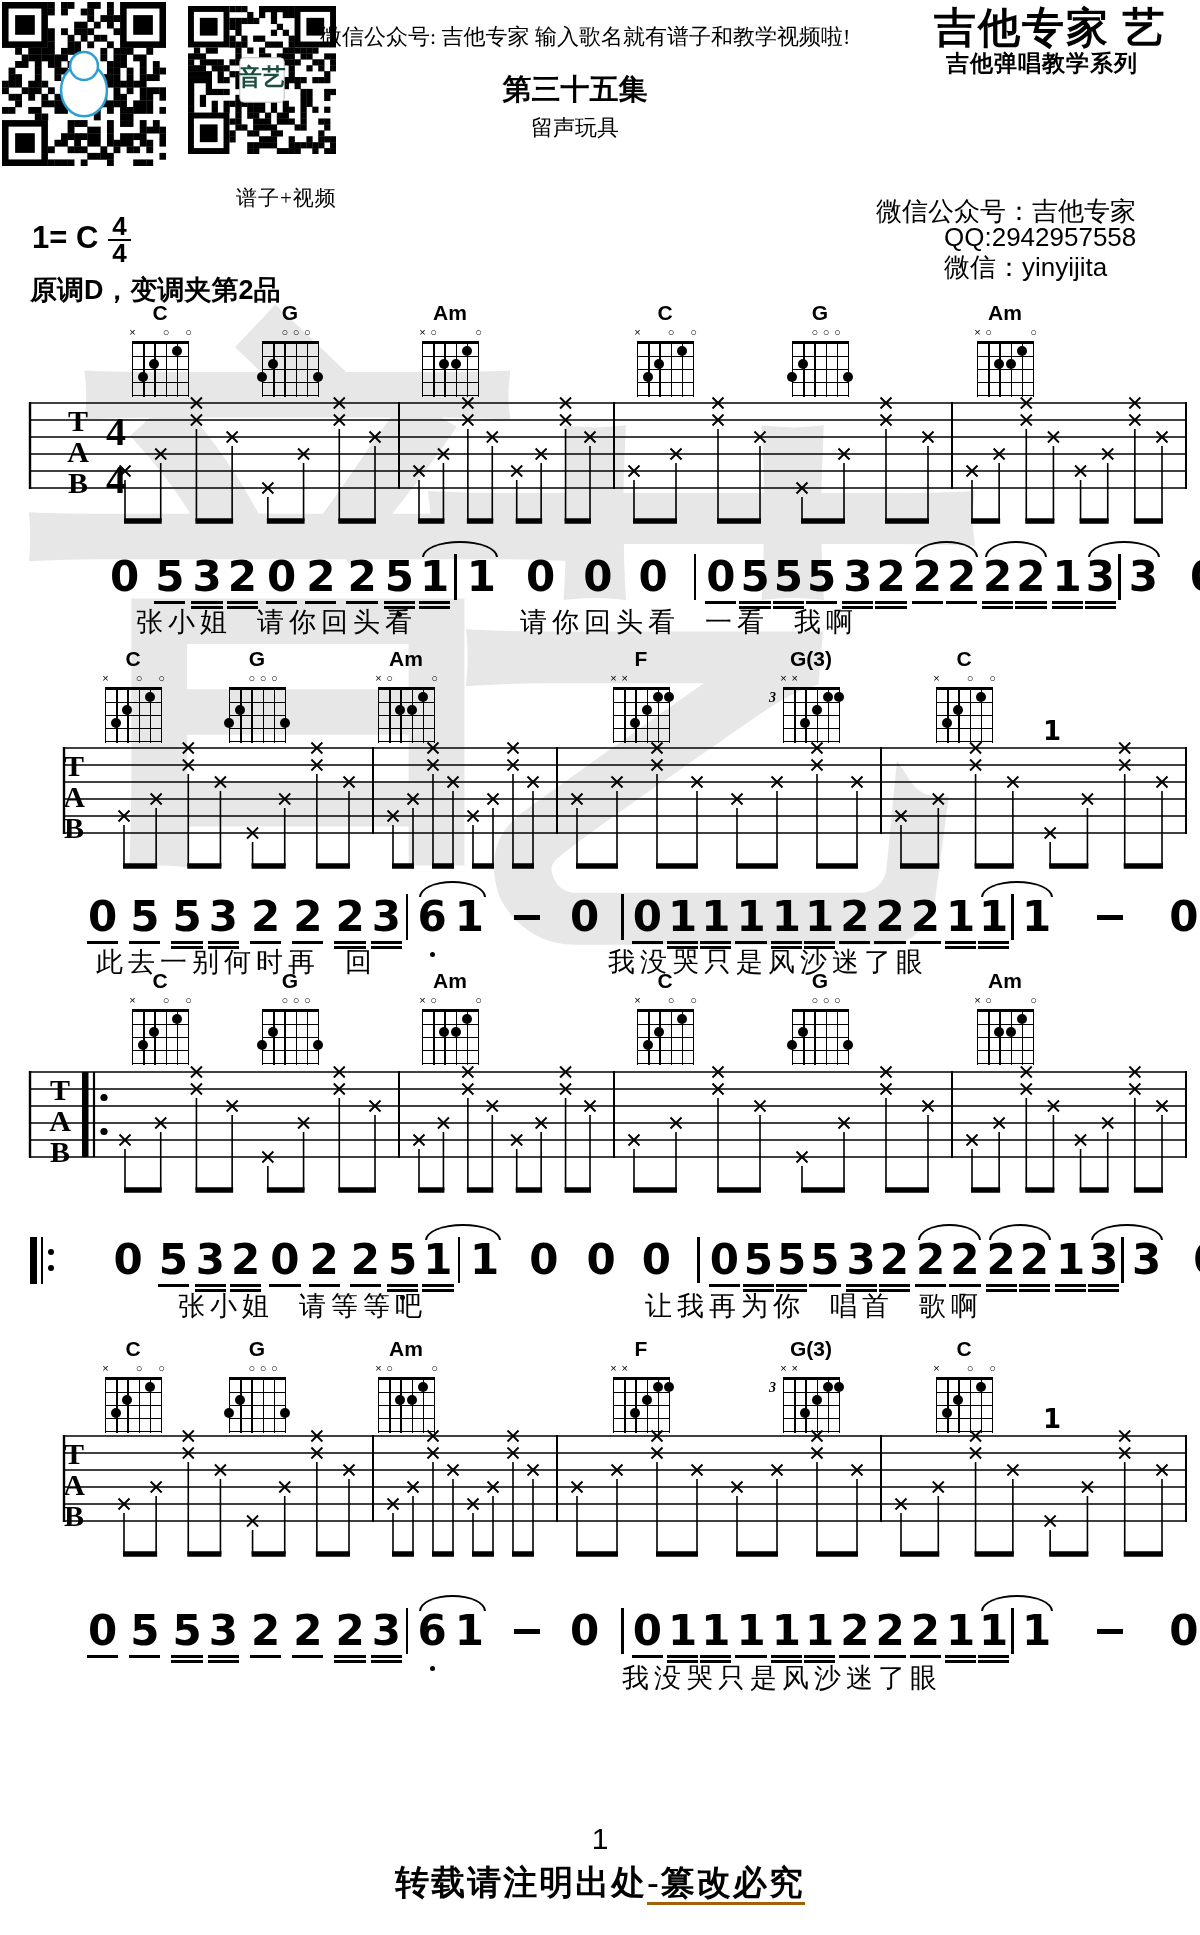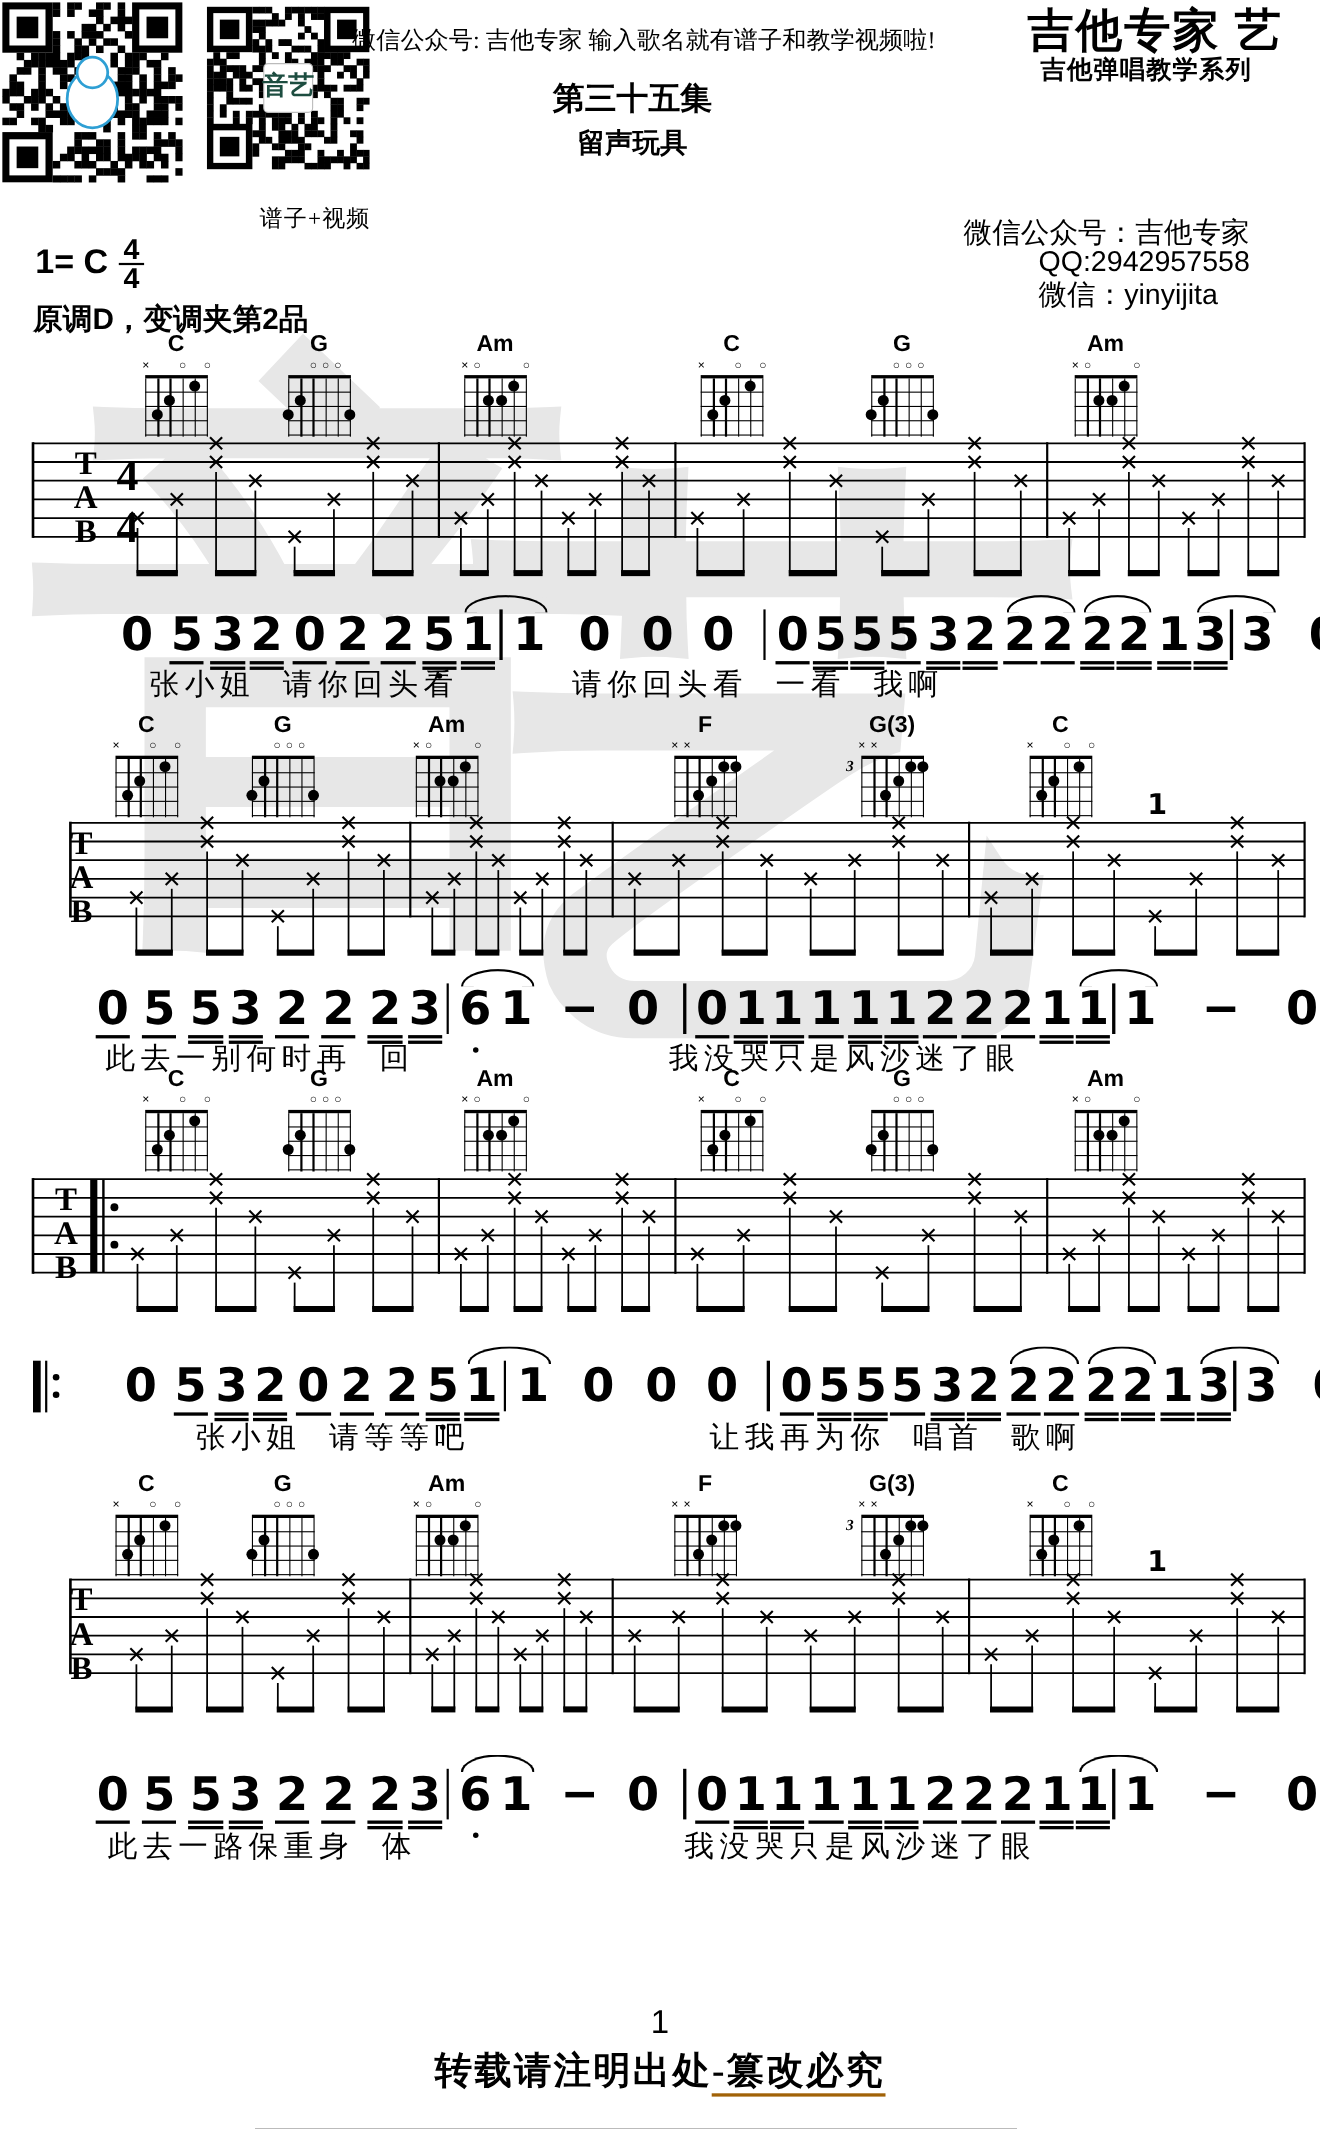--- a/index.html
+++ b/index.html
@@ -13,21 +13,21 @@
   #tabsvg{z-index:1;}
   #chords,#melody{z-index:2;width:1200px;height:1935px;pointer-events:none;}
   #hdr,#ftr{z-index:3;width:1200px;}
   
   .qr{position:absolute;}
   .qrcap{position:absolute;font-family:"Liberation Serif",serif;font-size:21px;letter-spacing:1px;}
   .promo{position:absolute;font-family:"Liberation Serif",serif;font-size:22px;white-space:nowrap;}
   .titleblock{position:absolute;text-align:center;}
   .t1{font-size:42px;font-weight:700;letter-spacing:6px;}
   .t2{font-size:29px;font-weight:600;margin-top:4px;}
-  .t3{font-size:25px;font-weight:700;margin-top:3px;text-align:center;}
+  .t3{font-size:22px;font-weight:400;margin-top:3px;text-align:center;}
   .series1{position:absolute;font-family:"Liberation Serif",serif;font-weight:700;font-size:42px;white-space:nowrap;letter-spacing:2px;}
   .series2{position:absolute;font-family:"Liberation Serif",serif;font-weight:600;font-size:23px;white-space:nowrap;letter-spacing:1px;}
   .keysig{position:absolute;font-size:31px;font-weight:700;white-space:nowrap;}
   .meter{display:inline-block;vertical-align:middle;margin-left:10px;text-align:center;font-size:26px;}
   .mt{display:block;line-height:25px;border-bottom:2.5px solid #000;padding:0 4px;}
   .mb{display:block;line-height:25px;}
   .tuning{position:absolute;font-size:27px;font-weight:600;white-space:nowrap;}
   .contact{position:absolute;font-size:26px;font-weight:500;white-space:nowrap;}
   
   .chord{position:absolute;width:64px;pointer-events:auto;}
@@ -1167,21 +1167,20 @@
       <div class="mrow" style="left: 110px; top: 554px;"><div class="tok" style="margin-right: 16px;"><span class="tval">0</span></div><div class="tok" style="margin-right: 8px;"><span class="tval">5</span><i class="ul" style="bottom: -4px;"></i></div><div class="tok" style="margin-right: 6px;"><span class="tval">3</span><i class="ul" style="bottom: -4px;"></i><i class="ul" style="bottom: -9px;"></i></div><div class="tok" style="margin-right: 10px;"><span class="tval">2</span><i class="ul" style="bottom: -4px;"></i><i class="ul" style="bottom: -9px;"></i></div><div class="tok" style="margin-right: 10px;"><span class="tval">0</span><i class="ul" style="bottom: -4px;"></i></div><div class="tok" style="margin-right: 12px;"><span class="tval">2</span><i class="ul" style="bottom: -4px;"></i></div><div class="tok" style="margin-right: 8px;"><span class="tval">2</span><i class="ul" style="bottom: -4px;"></i></div><div class="tok" style="margin-right: 6px;"><span class="tval">5</span><i class="ul" style="bottom: -4px;"></i><i class="ul" style="bottom: -9px;"></i><i class="ld" style="bottom: -17px;"></i></div><div class="tok" style="margin-right: 5px;"><span class="tval">1</span><i class="ul" style="bottom: -4px;"></i><i class="ul" style="bottom: -9px;"></i></div><div class="tbar" style="margin-right: 10px;"></div><div class="tok" style="margin-right: 30px;"><span class="tval">1</span></div><div class="tok" style="margin-right: 28px;"><span class="tval">0</span></div><div class="tok" style="margin-right: 26px;"><span class="tval">0</span></div><div class="tok" style="margin-right: 26px;"><span class="tval">0</span></div><div class="tbar" style="margin-right: 10px;"></div><div class="tok" style="margin-right: 5px;"><span class="tval">0</span><i class="ul" style="bottom: -4px;"></i></div><div class="tok" style="margin-right: 4px;"><span class="tval">5</span><i class="ul" style="bottom: -4px;"></i><i class="ul" style="bottom: -9px;"></i></div><div class="tok" style="margin-right: 4px;"><span class="tval">5</span><i class="ul" style="bottom: -4px;"></i><i class="ul" style="bottom: -9px;"></i></div><div class="tok" style="margin-right: 7px;"><span class="tval">5</span><i class="ul" style="bottom: -4px;"></i></div><div class="tok" style="margin-right: 4px;"><span class="tval">3</span><i class="ul" style="bottom: -4px;"></i><i class="ul" style="bottom: -9px;"></i></div><div class="tok" style="margin-right: 7px;"><span class="tval">2</span><i class="ul" style="bottom: -4px;"></i><i class="ul" style="bottom: -9px;"></i></div><div class="tok" style="margin-right: 5px;"><span class="tval">2</span><i class="ul" style="bottom: -4px;"></i></div><div class="tok" style="margin-right: 7px;"><span class="tval">2</span><i class="ul" style="bottom: -4px;"></i></div><div class="tok" style="margin-right: 4px;"><span class="tval">2</span><i class="ul" style="bottom: -4px;"></i><i class="ul" style="bottom: -9px;"></i></div><div class="tok" style="margin-right: 7px;"><span class="tval">2</span><i class="ul" style="bottom: -4px;"></i><i class="ul" style="bottom: -9px;"></i></div><div class="tok" style="margin-right: 4px;"><span class="tval">1</span><i class="ul" style="bottom: -4px;"></i><i class="ul" style="bottom: -9px;"></i></div><div class="tok" style="margin-right: 3px;"><span class="tval">3</span><i class="ul" style="bottom: -4px;"></i><i class="ul" style="bottom: -9px;"></i></div><div class="tbar" style="margin-right: 8px;"></div><div class="tok" style="margin-right: 32px;"><span class="tval">3</span></div><div class="tok" style="margin-right: 30px;"><span class="tval">0</span></div><div class="tie" style="left: 312px; width: 72px; top: -13px;"></div><div class="tie" style="left: 805px; width: 59px; top: -13px;"></div><div class="tie" style="left: 875px; width: 58px; top: -13px;"></div><div class="tie" style="left: 978px; width: 68px; top: -13px;"></div></div>
       <div class="lyric" style="left: 136px; top: 604px;">张小姐  请你回头看</div>
       <div class="lyric" style="left: 520px; top: 604px;">请你回头看  一看  我啊</div>
       <div class="mrow" style="left: 88px; top: 894px;"><div class="tok" style="margin-right: 13px;"><span class="tval">0</span><i class="ul" style="bottom: -4px;"></i></div><div class="tok" style="margin-right: 13px;"><span class="tval">5</span><i class="ul" style="bottom: -4px;"></i></div><div class="tok" style="margin-right: 7px;"><span class="tval">5</span><i class="ul" style="bottom: -4px;"></i><i class="ul" style="bottom: -9px;"></i></div><div class="tok" style="margin-right: 13px;"><span class="tval">3</span><i class="ul" style="bottom: -4px;"></i><i class="ul" style="bottom: -9px;"></i></div><div class="tok" style="margin-right: 13px;"><span class="tval">2</span><i class="ul" style="bottom: -4px;"></i></div><div class="tok" style="margin-right: 13px;"><span class="tval">2</span><i class="ul" style="bottom: -4px;"></i></div><div class="tok" style="margin-right: 7px;"><span class="tval">2</span><i class="ul" style="bottom: -4px;"></i><i class="ul" style="bottom: -9px;"></i></div><div class="tok" style="margin-right: 5px;"><span class="tval">3</span><i class="ul" style="bottom: -4px;"></i><i class="ul" style="bottom: -9px;"></i></div><div class="tbar" style="margin-right: 9px;"></div><div class="tok" style="margin-right: 8px;"><span class="tval">6</span><i class="ld" style="bottom: -17px;"></i></div><div class="tok" style="margin-right: 30px;"><span class="tval">1</span></div><div class="tdash" style="margin-right: 30px;"></div><div class="tok" style="margin-right: 22px;"><span class="tval">0</span></div><div class="tbar" style="margin-right: 9px;"></div><div class="tok" style="margin-right: 6px;"><span class="tval">0</span><i class="ul" style="bottom: -4px;"></i></div><div class="tok" style="margin-right: 4px;"><span class="tval">1</span><i class="ul" style="bottom: -4px;"></i><i class="ul" style="bottom: -9px;"></i></div><div class="tok" style="margin-right: 6px;"><span class="tval">1</span><i class="ul" style="bottom: -4px;"></i><i class="ul" style="bottom: -9px;"></i></div><div class="tok" style="margin-right: 6px;"><span class="tval">1</span><i class="ul" style="bottom: -4px;"></i></div><div class="tok" style="margin-right: 4px;"><span class="tval">1</span><i class="ul" style="bottom: -4px;"></i><i class="ul" style="bottom: -9px;"></i></div><div class="tok" style="margin-right: 6px;"><span class="tval">1</span><i class="ul" style="bottom: -4px;"></i><i class="ul" style="bottom: -9px;"></i></div><div class="tok" style="margin-right: 6px;"><span class="tval">2</span><i class="ul" style="bottom: -4px;"></i></div><div class="tok" style="margin-right: 6px;"><span class="tval">2</span><i class="ul" style="bottom: -4px;"></i></div><div class="tok" style="margin-right: 6px;"><span class="tval">2</span><i class="ul" style="bottom: -4px;"></i></div><div class="tok" style="margin-right: 4px;"><span class="tval">1</span><i class="ul" style="bottom: -4px;"></i><i class="ul" style="bottom: -9px;"></i></div><div class="tok" style="margin-right: 3px;"><span class="tval">1</span><i class="ul" style="bottom: -4px;"></i><i class="ul" style="bottom: -9px;"></i></div><div class="tbar" style="margin-right: 8px;"></div><div class="tok" style="margin-right: 46px;"><span class="tval">1</span></div><div class="tdash" style="margin-right: 46px;"></div><div class="tok" style="margin-right: 40px;"><span class="tval">0</span></div><div class="tie" style="left: 331px; width: 63px; top: -13px;"></div><div class="tie" style="left: 893px; width: 68px; top: -13px;"></div></div>
       <div class="lyric" style="left: 96px; top: 944px;">此去一别何时再  回</div>
       <div class="lyric" style="left: 608px; top: 944px;">我没哭只是风沙迷了眼</div>
       <div class="mrow" style="left: 30px; top: 1237px;"><div class="trep" style="margin-right: 58px;"><div class="rthick"></div><div class="rthin"></div><div class="rdots"><i style="top: 12px;"></i><i style="top: 28px;"></i></div></div><div class="tok" style="margin-right: 16px;"><span class="tval">0</span></div><div class="tok" style="margin-right: 8px;"><span class="tval">5</span><i class="ul" style="bottom: -4px;"></i></div><div class="tok" style="margin-right: 6px;"><span class="tval">3</span><i class="ul" style="bottom: -4px;"></i><i class="ul" style="bottom: -9px;"></i></div><div class="tok" style="margin-right: 10px;"><span class="tval">2</span><i class="ul" style="bottom: -4px;"></i><i class="ul" style="bottom: -9px;"></i></div><div class="tok" style="margin-right: 10px;"><span class="tval">0</span><i class="ul" style="bottom: -4px;"></i></div><div class="tok" style="margin-right: 12px;"><span class="tval">2</span><i class="ul" style="bottom: -4px;"></i></div><div class="tok" style="margin-right: 8px;"><span class="tval">2</span><i class="ul" style="bottom: -4px;"></i></div><div class="tok" style="margin-right: 6px;"><span class="tval">5</span><i class="ul" style="bottom: -4px;"></i><i class="ul" style="bottom: -9px;"></i><i class="ld" style="bottom: -17px;"></i></div><div class="tok" style="margin-right: 5px;"><span class="tval">1</span><i class="ul" style="bottom: -4px;"></i><i class="ul" style="bottom: -9px;"></i></div><div class="tbar" style="margin-right: 10px;"></div><div class="tok" style="margin-right: 30px;"><span class="tval">1</span></div><div class="tok" style="margin-right: 28px;"><span class="tval">0</span></div><div class="tok" style="margin-right: 26px;"><span class="tval">0</span></div><div class="tok" style="margin-right: 26px;"><span class="tval">0</span></div><div class="tbar" style="margin-right: 10px;"></div><div class="tok" style="margin-right: 5px;"><span class="tval">0</span><i class="ul" style="bottom: -4px;"></i></div><div class="tok" style="margin-right: 4px;"><span class="tval">5</span><i class="ul" style="bottom: -4px;"></i><i class="ul" style="bottom: -9px;"></i></div><div class="tok" style="margin-right: 4px;"><span class="tval">5</span><i class="ul" style="bottom: -4px;"></i><i class="ul" style="bottom: -9px;"></i></div><div class="tok" style="margin-right: 7px;"><span class="tval">5</span><i class="ul" style="bottom: -4px;"></i></div><div class="tok" style="margin-right: 4px;"><span class="tval">3</span><i class="ul" style="bottom: -4px;"></i><i class="ul" style="bottom: -9px;"></i></div><div class="tok" style="margin-right: 7px;"><span class="tval">2</span><i class="ul" style="bottom: -4px;"></i><i class="ul" style="bottom: -9px;"></i></div><div class="tok" style="margin-right: 5px;"><span class="tval">2</span><i class="ul" style="bottom: -4px;"></i></div><div class="tok" style="margin-right: 7px;"><span class="tval">2</span><i class="ul" style="bottom: -4px;"></i></div><div class="tok" style="margin-right: 4px;"><span class="tval">2</span><i class="ul" style="bottom: -4px;"></i><i class="ul" style="bottom: -9px;"></i></div><div class="tok" style="margin-right: 7px;"><span class="tval">2</span><i class="ul" style="bottom: -4px;"></i><i class="ul" style="bottom: -9px;"></i></div><div class="tok" style="margin-right: 4px;"><span class="tval">1</span><i class="ul" style="bottom: -4px;"></i><i class="ul" style="bottom: -9px;"></i></div><div class="tok" style="margin-right: 3px;"><span class="tval">3</span><i class="ul" style="bottom: -4px;"></i><i class="ul" style="bottom: -9px;"></i></div><div class="tbar" style="margin-right: 8px;"></div><div class="tok" style="margin-right: 32px;"><span class="tval">3</span></div><div class="tok" style="margin-right: 30px;"><span class="tval">0</span></div><div class="tie" style="left: 395px; width: 72px; top: -13px;"></div><div class="tie" style="left: 888px; width: 59px; top: -13px;"></div><div class="tie" style="left: 959px; width: 58px; top: -13px;"></div><div class="tie" style="left: 1061px; width: 68px; top: -13px;"></div></div>
       <div class="lyric" style="left: 178px; top: 1288px;">张小姐  请等等吧</div>
       <div class="lyric" style="left: 645px; top: 1288px;">让我再为你  唱首  歌啊</div>
       <div class="mrow" style="left: 88px; top: 1608px;"><div class="tok" style="margin-right: 13px;"><span class="tval">0</span><i class="ul" style="bottom: -4px;"></i></div><div class="tok" style="margin-right: 13px;"><span class="tval">5</span><i class="ul" style="bottom: -4px;"></i></div><div class="tok" style="margin-right: 7px;"><span class="tval">5</span><i class="ul" style="bottom: -4px;"></i><i class="ul" style="bottom: -9px;"></i></div><div class="tok" style="margin-right: 13px;"><span class="tval">3</span><i class="ul" style="bottom: -4px;"></i><i class="ul" style="bottom: -9px;"></i></div><div class="tok" style="margin-right: 13px;"><span class="tval">2</span><i class="ul" style="bottom: -4px;"></i></div><div class="tok" style="margin-right: 13px;"><span class="tval">2</span><i class="ul" style="bottom: -4px;"></i></div><div class="tok" style="margin-right: 7px;"><span class="tval">2</span><i class="ul" style="bottom: -4px;"></i><i class="ul" style="bottom: -9px;"></i></div><div class="tok" style="margin-right: 5px;"><span class="tval">3</span><i class="ul" style="bottom: -4px;"></i><i class="ul" style="bottom: -9px;"></i></div><div class="tbar" style="margin-right: 9px;"></div><div class="tok" style="margin-right: 8px;"><span class="tval">6</span><i class="ld" style="bottom: -17px;"></i></div><div class="tok" style="margin-right: 30px;"><span class="tval">1</span></div><div class="tdash" style="margin-right: 30px;"></div><div class="tok" style="margin-right: 22px;"><span class="tval">0</span></div><div class="tbar" style="margin-right: 9px;"></div><div class="tok" style="margin-right: 6px;"><span class="tval">0</span><i class="ul" style="bottom: -4px;"></i></div><div class="tok" style="margin-right: 4px;"><span class="tval">1</span><i class="ul" style="bottom: -4px;"></i><i class="ul" style="bottom: -9px;"></i></div><div class="tok" style="margin-right: 6px;"><span class="tval">1</span><i class="ul" style="bottom: -4px;"></i><i class="ul" style="bottom: -9px;"></i></div><div class="tok" style="margin-right: 6px;"><span class="tval">1</span><i class="ul" style="bottom: -4px;"></i></div><div class="tok" style="margin-right: 4px;"><span class="tval">1</span><i class="ul" style="bottom: -4px;"></i><i class="ul" style="bottom: -9px;"></i></div><div class="tok" style="margin-right: 6px;"><span class="tval">1</span><i class="ul" style="bottom: -4px;"></i><i class="ul" style="bottom: -9px;"></i></div><div class="tok" style="margin-right: 6px;"><span class="tval">2</span><i class="ul" style="bottom: -4px;"></i></div><div class="tok" style="margin-right: 6px;"><span class="tval">2</span><i class="ul" style="bottom: -4px;"></i></div><div class="tok" style="margin-right: 6px;"><span class="tval">2</span><i class="ul" style="bottom: -4px;"></i></div><div class="tok" style="margin-right: 4px;"><span class="tval">1</span><i class="ul" style="bottom: -4px;"></i><i class="ul" style="bottom: -9px;"></i></div><div class="tok" style="margin-right: 3px;"><span class="tval">1</span><i class="ul" style="bottom: -4px;"></i><i class="ul" style="bottom: -9px;"></i></div><div class="tbar" style="margin-right: 8px;"></div><div class="tok" style="margin-right: 46px;"><span class="tval">1</span></div><div class="tdash" style="margin-right: 46px;"></div><div class="tok" style="margin-right: 40px;"><span class="tval">0</span></div><div class="tie" style="left: 331px; width: 63px; top: -13px;"></div><div class="tie" style="left: 893px; width: 68px; top: -13px;"></div></div>
-      <div class="lyric" style="left: 98px; top: 1660px;">此去一路保重身  体</div>
       <div class="lyric" style="left: 622px; top: 1660px;">我没哭只是风沙迷了眼</div>
     </div>
 
   <div id="hdr">
     <svg class="qr" id="qr1" style="left:2px;top:2px;" width="164" height="164">
         <rect x="45.919999999999995" y="0" width="6.859999999999999" height="6.859999999999999" fill="#000"></rect>
         <rect x="59.04" y="0" width="6.859999999999999" height="6.859999999999999" fill="#000"></rect>
         <rect x="65.6" y="0" width="6.859999999999999" height="6.859999999999999" fill="#000"></rect>
         <rect x="85.28" y="0" width="6.859999999999999" height="6.859999999999999" fill="#000"></rect>
         <rect x="91.83999999999999" y="0" width="6.859999999999999" height="6.859999999999999" fill="#000"></rect>

